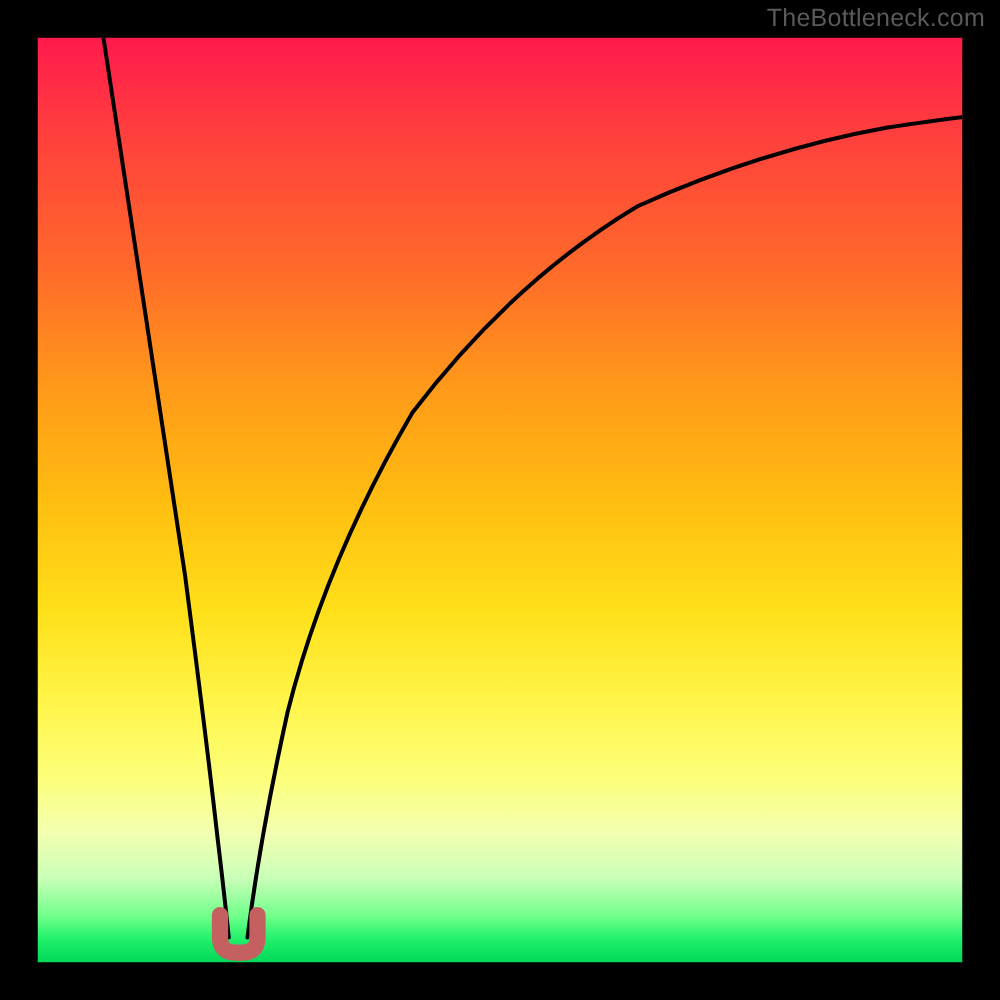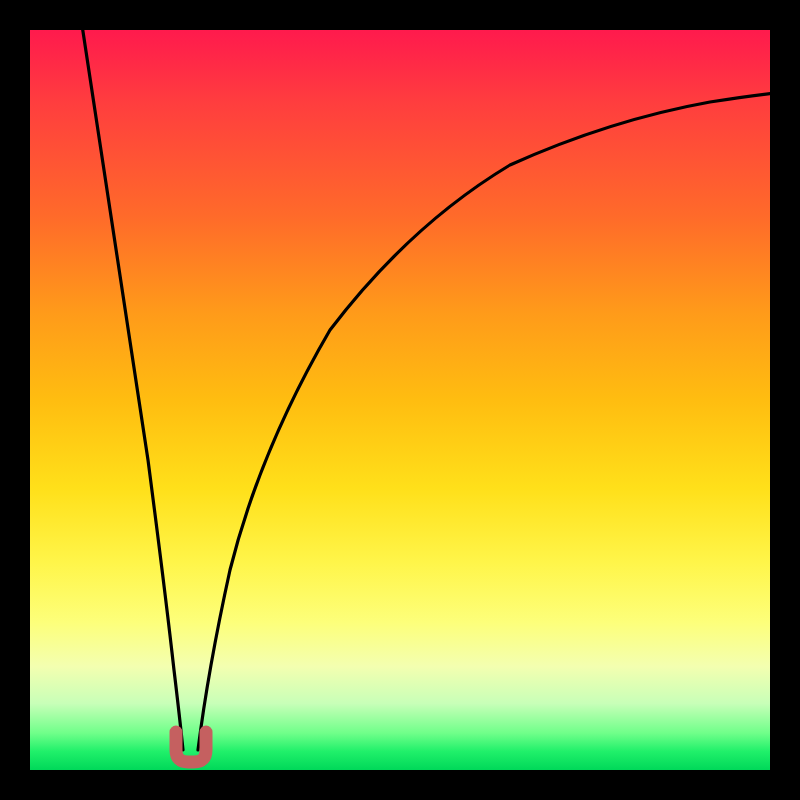--- a/index.html
+++ b/index.html
@@ -84,13 +84,14 @@
 
       <path d="M 146 702
                L 146 720
                Q 146 732, 158 732
                L 164 732
                Q 176 732, 176 720
                L 176 702" stroke="#c56060" stroke-width="13" fill="none" stroke-linecap="round" stroke-linejoin="round"></path>
     </svg>
   </div>
 
+  <div class="watermark">TheBottleneck.com</div>
 </div>
 
 </body></html>

